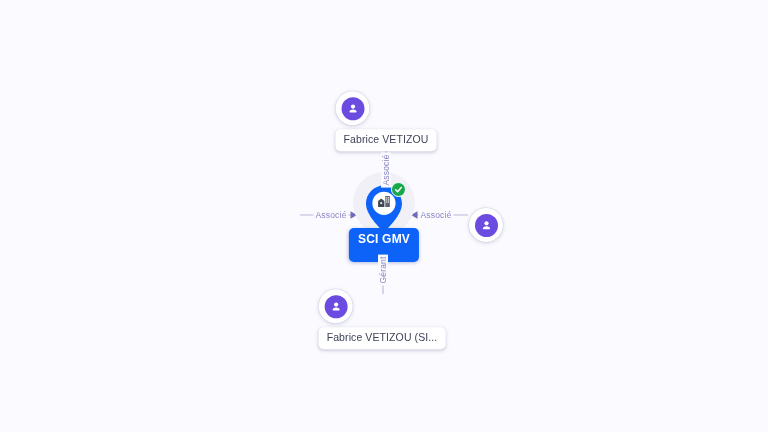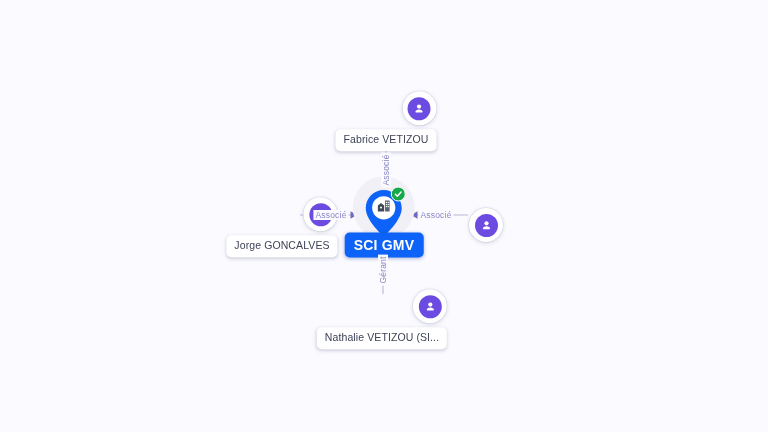--- a/index.html
+++ b/index.html
@@ -31,21 +31,21 @@
     width: 768px;
     height: 432px;
     pointer-events: none;
   }
 
   
   .node {
     position: absolute;
     display: flex;
     flex-direction: column;
-    align-items: flex-end;
+    align-items: flex-start;
     transform: translate(-50%, -50%);
   }
 
   
   .avatar-ring {
     width: 34px;
     height: 34px;
     border-radius: 50%;
     background: #ffffff;
     box-shadow: 0 1px 4px rgba(60,60,110,0.20), 0 0 0 0.5px rgba(200,200,225,0.55);
@@ -122,25 +122,25 @@
     align-items: center;
     justify-content: center;
     z-index: 5;
   }
   .check-badge svg { display: block; }
 
   .company-label {
     margin-top: -6px;
     background: #0d63f8;
     color: #ffffff;
-    font-size: 14px;
+    font-size: 12px;
     font-weight: bold;
     letter-spacing: 0.2px;
     line-height: 1;
-    padding: 5px 9px 6px 9px;
+    padding: 5px 9px 17px 9px;
     border-radius: 5px;
     white-space: nowrap;
     box-shadow: 0 1px 3.5px rgba(20,50,140,0.30);
     position: relative;
     z-index: 6;
   }
 
   
   .edge-label {
     position: absolute;
@@ -194,31 +194,20 @@
       <div class="avatar-disc">
         <svg width="13" height="13" viewBox="0 0 24 24" fill="#ffffff">
           <circle cx="12" cy="8" r="3.9"></circle>
           <path d="M12 13.4c-4 0-6.7 2.1-6.7 4.3 0 .9 1 1.3 2 1.3h9.4c1 0 2-.4 2-1.3 0-2.2-2.7-4.3-6.7-4.3z"></path>
         </svg>
       </div>
     </div>
     <div class="node-label">Fabrice VETIZOU</div>
   </div>
 
-  <div class="node" style="left:282px; top:227px;">
-    <div class="avatar-ring">
-      <div class="avatar-disc">
-        <svg width="13" height="13" viewBox="0 0 24 24" fill="#ffffff">
-          <circle cx="12" cy="8" r="3.9"></circle>
-          <path d="M12 13.4c-4 0-6.7 2.1-6.7 4.3 0 .9 1 1.3 2 1.3h9.4c1 0 2-.4 2-1.3 0-2.2-2.7-4.3-6.7-4.3z"></path>
-        </svg>
-      </div>
-    </div>
-    <div class="node-label">Jorge GONCALVES</div>
-  </div>
 
   <div class="node" style="left:486px; top:225px;">
     <div class="avatar-ring">
       <div class="avatar-disc">
         <svg width="13" height="13" viewBox="0 0 24 24" fill="#ffffff">
           <circle cx="12" cy="8" r="3.9"></circle>
           <path d="M12 13.4c-4 0-6.7 2.1-6.7 4.3 0 .9 1 1.3 2 1.3h9.4c1 0 2-.4 2-1.3 0-2.2-2.7-4.3-6.7-4.3z"></path>
         </svg>
       </div>
     </div>
@@ -226,21 +215,21 @@
 
   <div class="node" style="left:382px; top:319px;">
     <div class="avatar-ring">
       <div class="avatar-disc">
         <svg width="13" height="13" viewBox="0 0 24 24" fill="#ffffff">
           <circle cx="12" cy="8" r="3.9"></circle>
           <path d="M12 13.4c-4 0-6.7 2.1-6.7 4.3 0 .9 1 1.3 2 1.3h9.4c1 0 2-.4 2-1.3 0-2.2-2.7-4.3-6.7-4.3z"></path>
         </svg>
       </div>
     </div>
-    <div class="node-label">Nathalie VETIZOU (SI...</div>
+    <div class="node-label">Fabrice VETIZOU (SI...</div>
   </div>
 
   <div id="node-company" style="left:384px; top:222px;">
 
     <div class="company-halo"></div>
 
     <div class="pin-wrap">
       <svg class="pin" width="44" height="52" viewBox="0 0 44 52" xmlns="http://www.w3.org/2000/svg">
 
         <path d="M22 3.5

